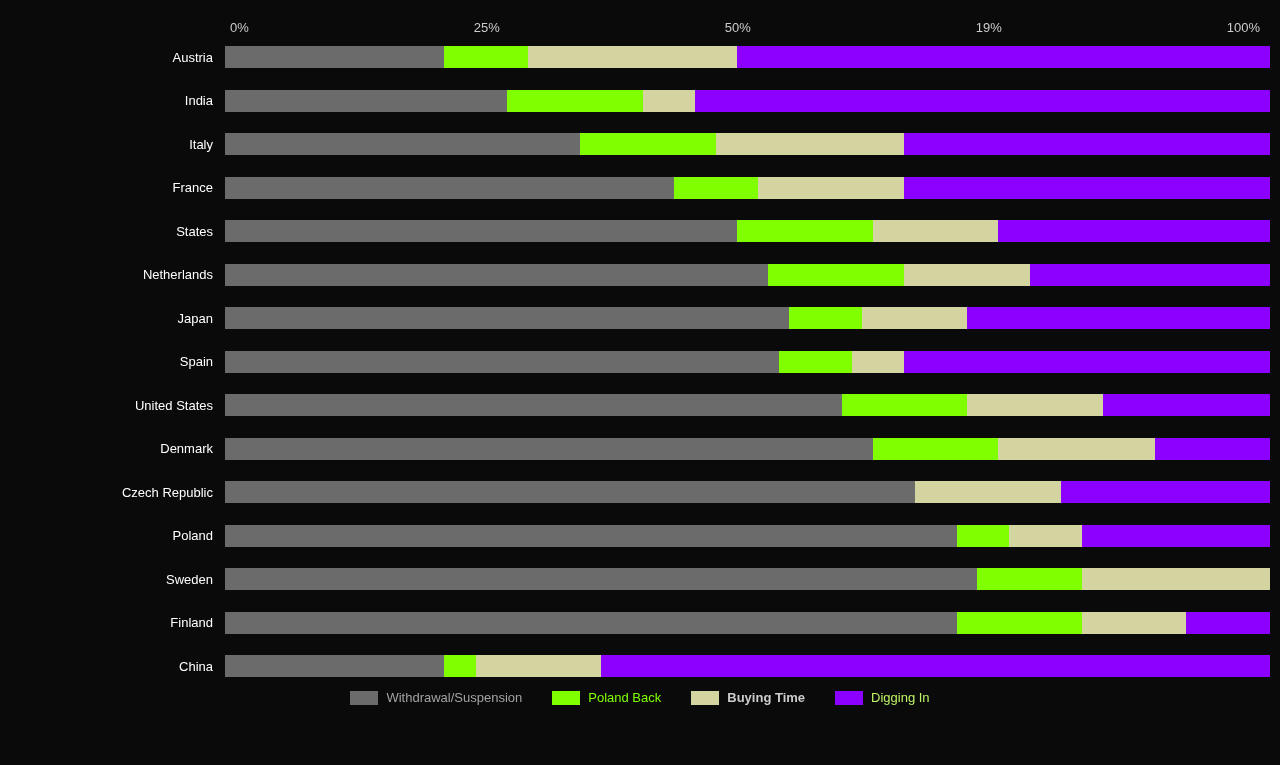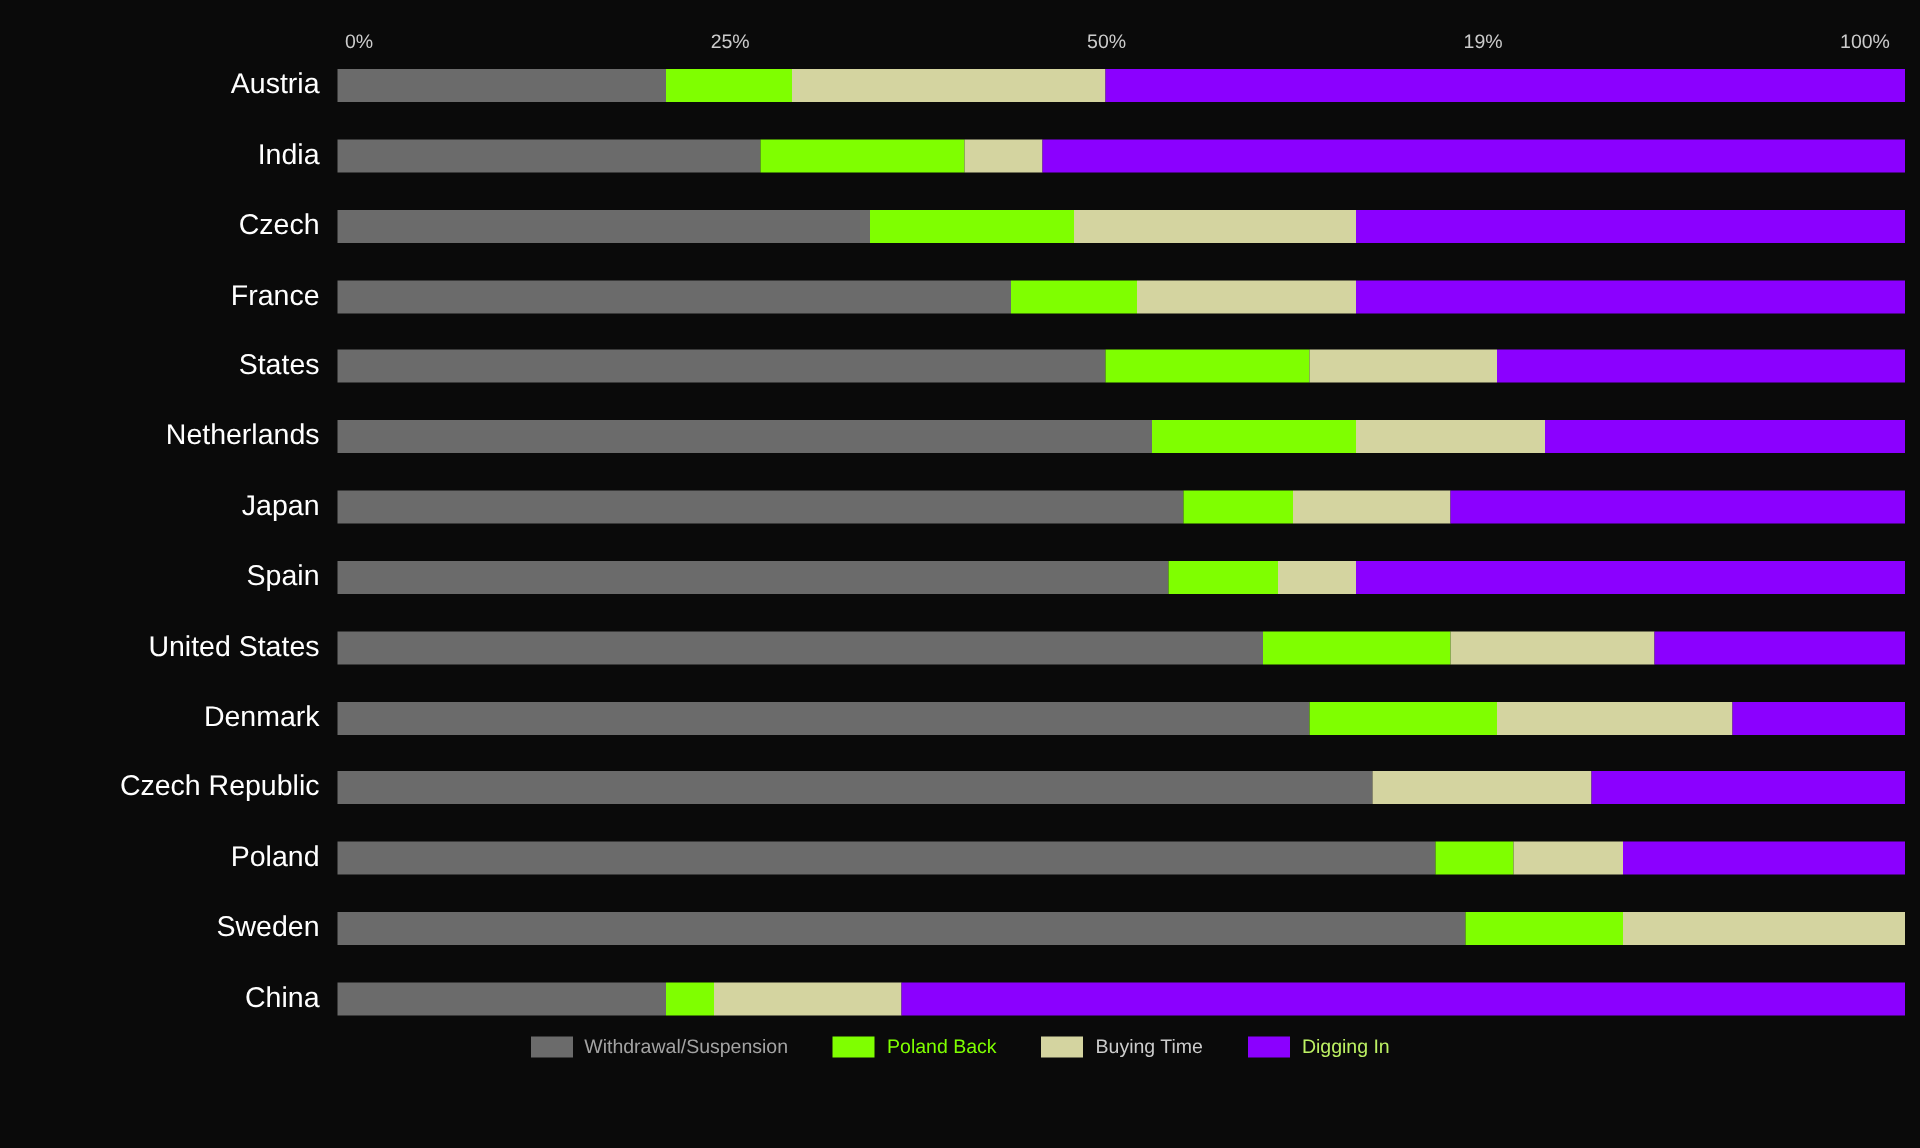--- a/index.html
+++ b/index.html
@@ -38,21 +38,21 @@
     .bar-row {
       display: flex;
       align-items: center;
       height: 28px;
     }
     .country-label {
       width: 215px;
       text-align: right;
       padding-right: 12px;
       color: #fff;
-      font-size: 19px;
+      font-size: 13px;
       white-space: nowrap;
     }
     .bar-track {
       flex: 1;
       height: 22px;
       display: flex;
       background: transparent;
     }
     .seg {
       height: 100%;
@@ -73,21 +73,21 @@
       display: flex;
       align-items: center;
       gap: 8px;
     }
     .legend-swatch {
       width: 28px;
       height: 14px;
     }
     .legend-label-withdrawal { color: #a3a3a3; }
     .legend-label-scaling    { color: #7fff00; }
-    .legend-label-buying     { color: #ccc; }
+    .legend-label-buying     { color: #ccc; font-weight: bold; }
     .legend-label-digging    { color: #bef264; }
   </style>
 </head>
 <body>
 
 <div class="chart-container">
   <div class="x-axis">
 
   <span class="x-label">0%</span>
       <span class="x-label">25%</span>
@@ -109,21 +109,21 @@
       <div class="bar-row">
         <div class="country-label">India</div>
         <div class="bar-track">
           <div class="seg seg-withdrawal" style="width: 27%;"></div>
           <div class="seg seg-scaling" style="width: 13%;"></div>
           <div class="seg seg-buying" style="width: 5%;"></div>
           <div class="seg seg-digging" style="width: 55%;"></div>
         </div>
       </div>
       <div class="bar-row">
-        <div class="country-label">Czech</div>
+        <div class="country-label">Italy</div>
         <div class="bar-track">
           <div class="seg seg-withdrawal" style="width: 34%;"></div>
           <div class="seg seg-scaling" style="width: 13%;"></div>
           <div class="seg seg-buying" style="width: 18%;"></div>
           <div class="seg seg-digging" style="width: 35%;"></div>
         </div>
       </div>
       <div class="bar-row">
         <div class="country-label">France</div>
         <div class="bar-track">
@@ -206,20 +206,29 @@
       </div>
       <div class="bar-row">
         <div class="country-label">Sweden</div>
         <div class="bar-track">
           <div class="seg seg-withdrawal" style="width: 72%;"></div>
           <div class="seg seg-scaling" style="width: 10%;"></div>
           <div class="seg seg-buying" style="width: 18%;"></div>
         </div>
       </div>
       <div class="bar-row">
+        <div class="country-label">Finland</div>
+        <div class="bar-track">
+          <div class="seg seg-withdrawal" style="width: 70%;"></div>
+          <div class="seg seg-scaling" style="width: 12%;"></div>
+          <div class="seg seg-buying" style="width: 10%;"></div>
+          <div class="seg seg-digging" style="width: 8%;"></div>
+        </div>
+      </div>
+      <div class="bar-row">
         <div class="country-label">China</div>
         <div class="bar-track">
           <div class="seg seg-withdrawal" style="width: 21%;"></div>
           <div class="seg seg-scaling" style="width: 3%;"></div>
           <div class="seg seg-buying" style="width: 12%;"></div>
           <div class="seg seg-digging" style="width: 64%;"></div>
         </div>
       </div>
     </div>
   <div class="legend">

